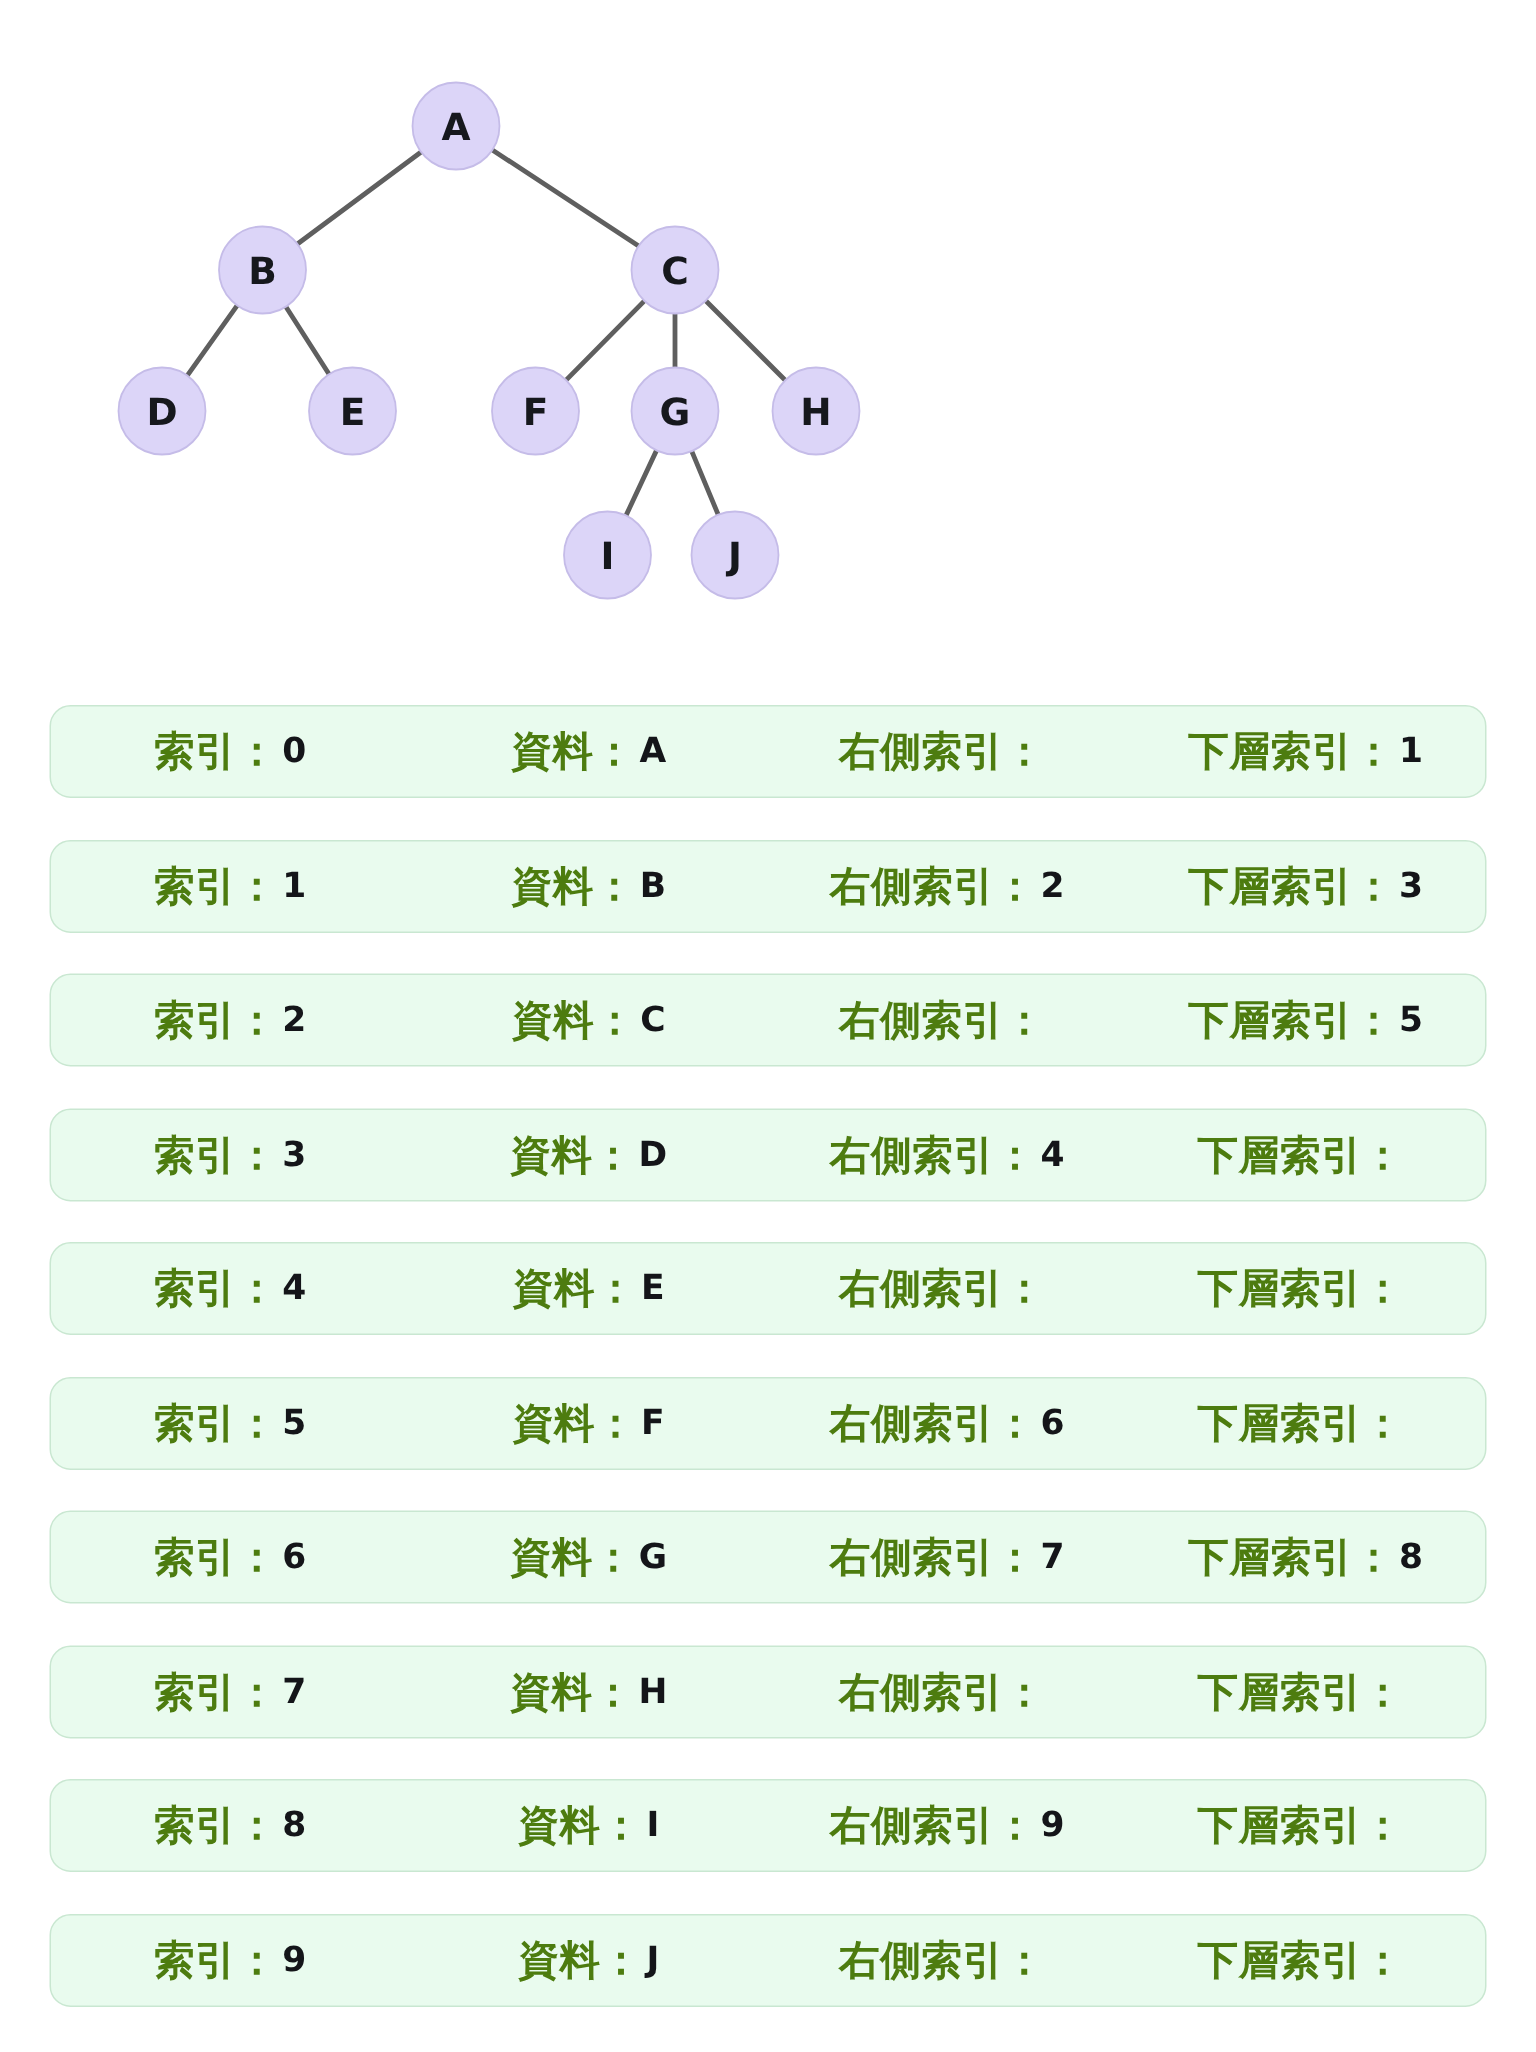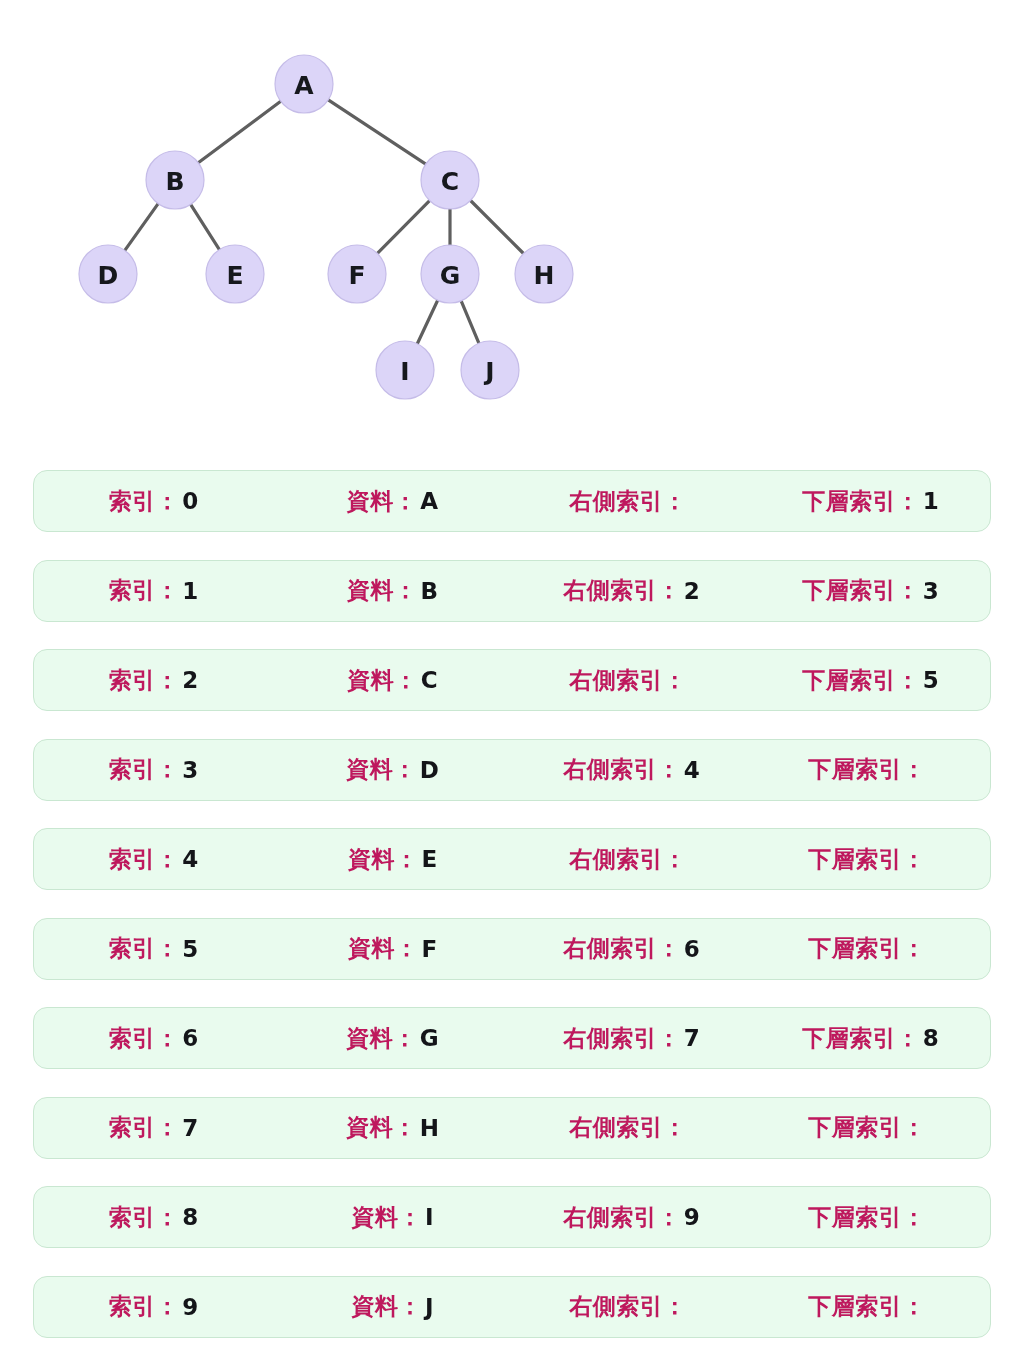--- a/index.html
+++ b/index.html
@@ -72,23 +72,23 @@
   }
   .record-cell {
     flex: 1 1 25%;
     display: flex;
     align-items: center;
     justify-content: center;
     height: 100%;
     white-space: nowrap;
   }
   .cell-label {
-    font-size: 23px;
+    font-size: 27px;
     font-weight: 700;
-    color: #be185d;
+    color: #4d7c0f;
     letter-spacing: 0.5px;
   }
   .cell-value {
     font-size: 23px;
     font-weight: 700;
     color: #141519;
     margin-left: 3px;
     min-width: 4px;
     display: inline-block;
   }

